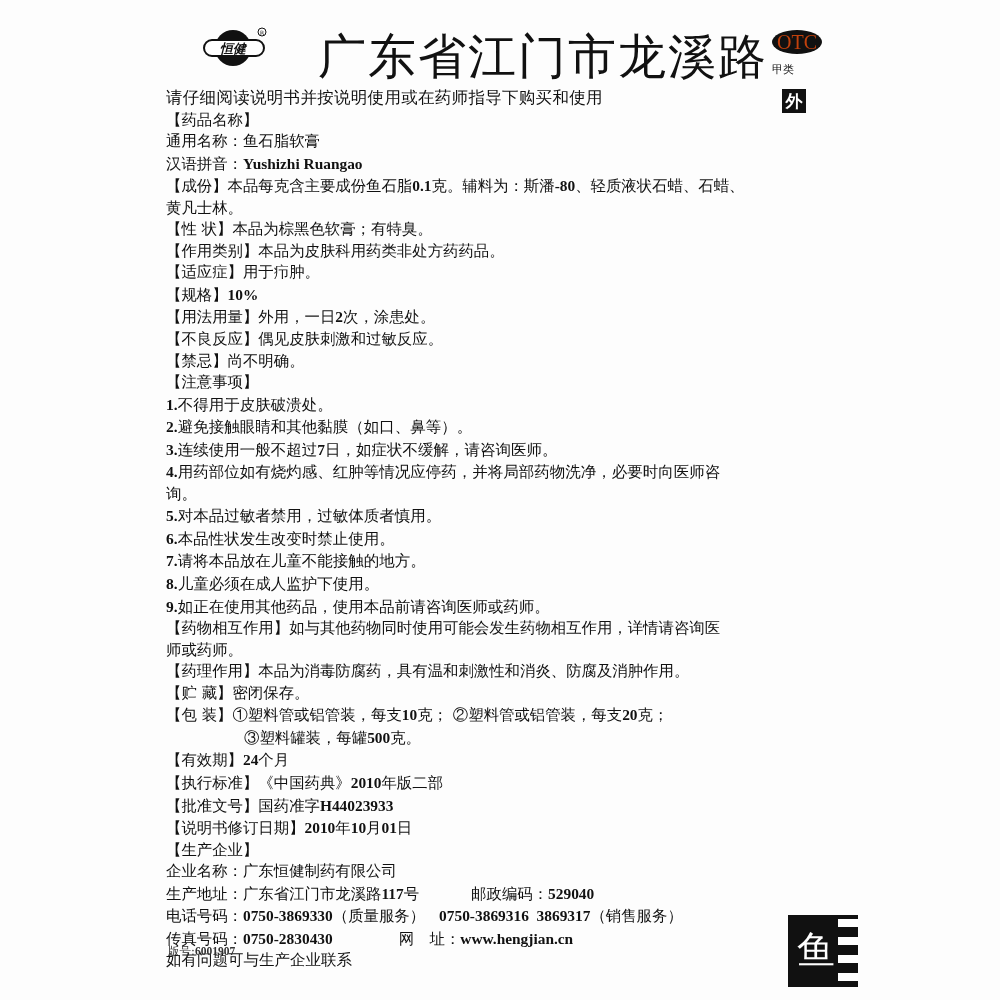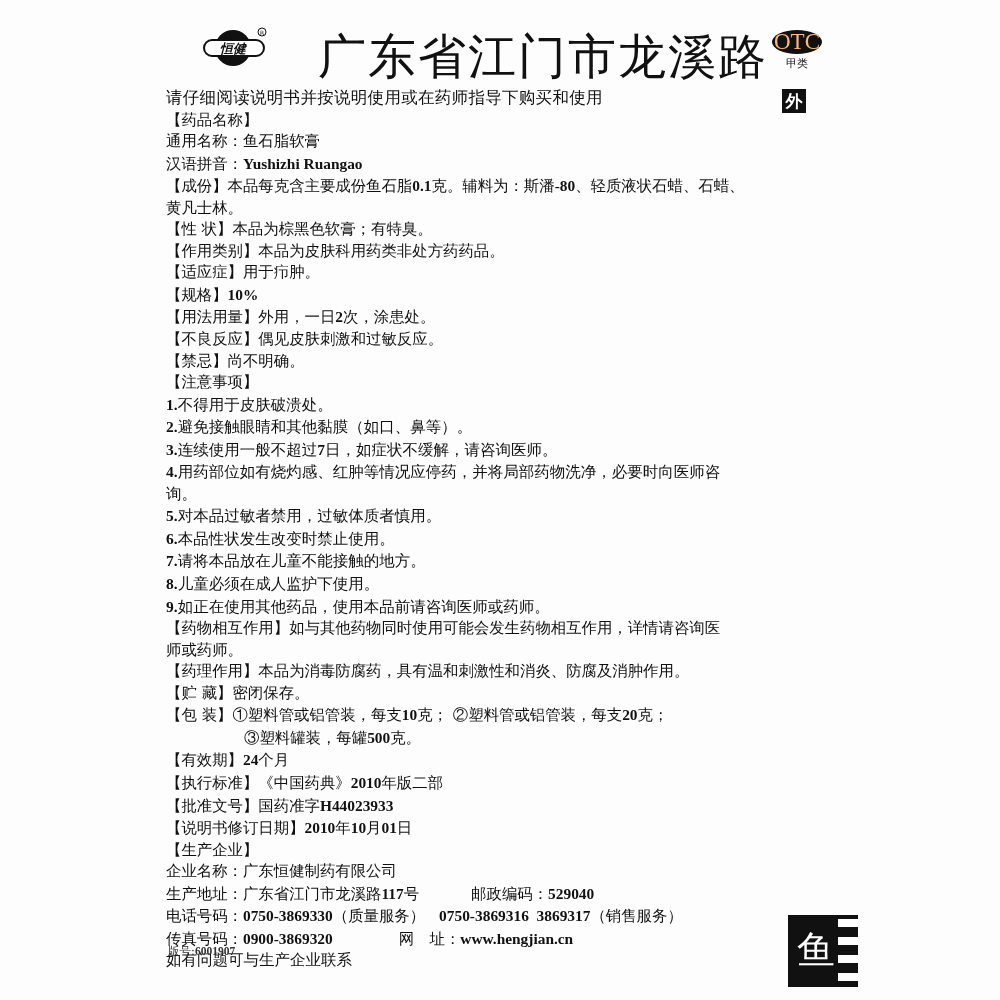--- a/index.html
+++ b/index.html
@@ -11,24 +11,24 @@
     }
     .sheet { position: absolute; left: 0; top: 0; width: 1000px; height: 1000px; background: #fdfdfd; }
     .logo { position: absolute; left: 200px; top: 26px; width: 70px; height: 44px; }
     .title {
       position: absolute; left: 318px; top: 28px;
       font-family: "DejaVu Sans", sans-serif; font-size: 48px; letter-spacing: 2px;
       line-height: 56px; font-weight: normal; color: #111;
     }
     .otc { position: absolute; left: 772px; top: 30px; width: 50px; height: 30px; }
     .otc-badge {
-      width: 50px; height: 24px; border-radius: 50%; background: #111; color: #fdba74;
-      font-family: "Liberation Serif", serif; font-size: 23px; line-height: 24px; text-align: center;
+      width: 50px; height: 24px; border-radius: 50%; background: #111; color: #c2410c;
+      font-family: "Liberation Serif", serif; font-size: 20px; line-height: 24px; text-align: center;
     }
-    .otc-class { font-family: "DejaVu Sans", sans-serif; font-size: 11px; text-align: center; margin-top: 2px; }
+    .otc-class { font-family: "DejaVu Sans", sans-serif; font-size: 11px; text-align: left; margin-top: 8px; }
     .ext-badge {
       position: absolute; left: 782px; top: 89px; width: 24px; height: 24px;
       background: #111; color: #fff; font-family: "DejaVu Sans", sans-serif; font-weight: bold;
       font-size: 17px; line-height: 24px; text-align: center;
     }
     .content {
       position: absolute; left: 166px; top: 88px; width: 680px;
       font-size: 15.4px; line-height: 21.55px;
     }
     .warn { font-family: Liberation Mono, monospace; font-size: 16.5px; letter-spacing: 0.3px; }
@@ -162,21 +162,21 @@
     <div class="line">
       <span>企业名称：</span><span>广东恒健制药有限公司</span>
     </div>
     <div class="line">
       <span>生产地址：</span><span>广东省江门市龙溪路</span><span class="b">117</span><span>号</span><span class="gap" style="width:52px"></span><span>邮政编码：</span><span class="b">529040</span>
     </div>
     <div class="line">
       <span>电话号码：</span><span class="b">0750-3869330</span><span>（质量服务）</span><span class="gap" style="width:14px"></span><span class="b" style="white-space:pre">0750-3869316  3869317</span><span>（销售服务）</span>
     </div>
     <div class="line">
-      <span>传真号码：</span><span class="b">0900-3869320</span><span class="gap" style="width:66px"></span><span>网　址：</span><span class="b">www.hengjian.cn</span>
+      <span>传真号码：</span><span class="b">0750-2830430</span><span class="gap" style="width:66px"></span><span>网　址：</span><span class="b">www.hengjian.cn</span>
     </div>
     <div class="line note">如有问题可与生产企业联系</div>
   </div>
 
   <div class="version">
     <span>版号:</span><span class="b">6001907</span>
   </div>
 
   <div class="fish-block">
     <div class="fish-char">鱼</div>

